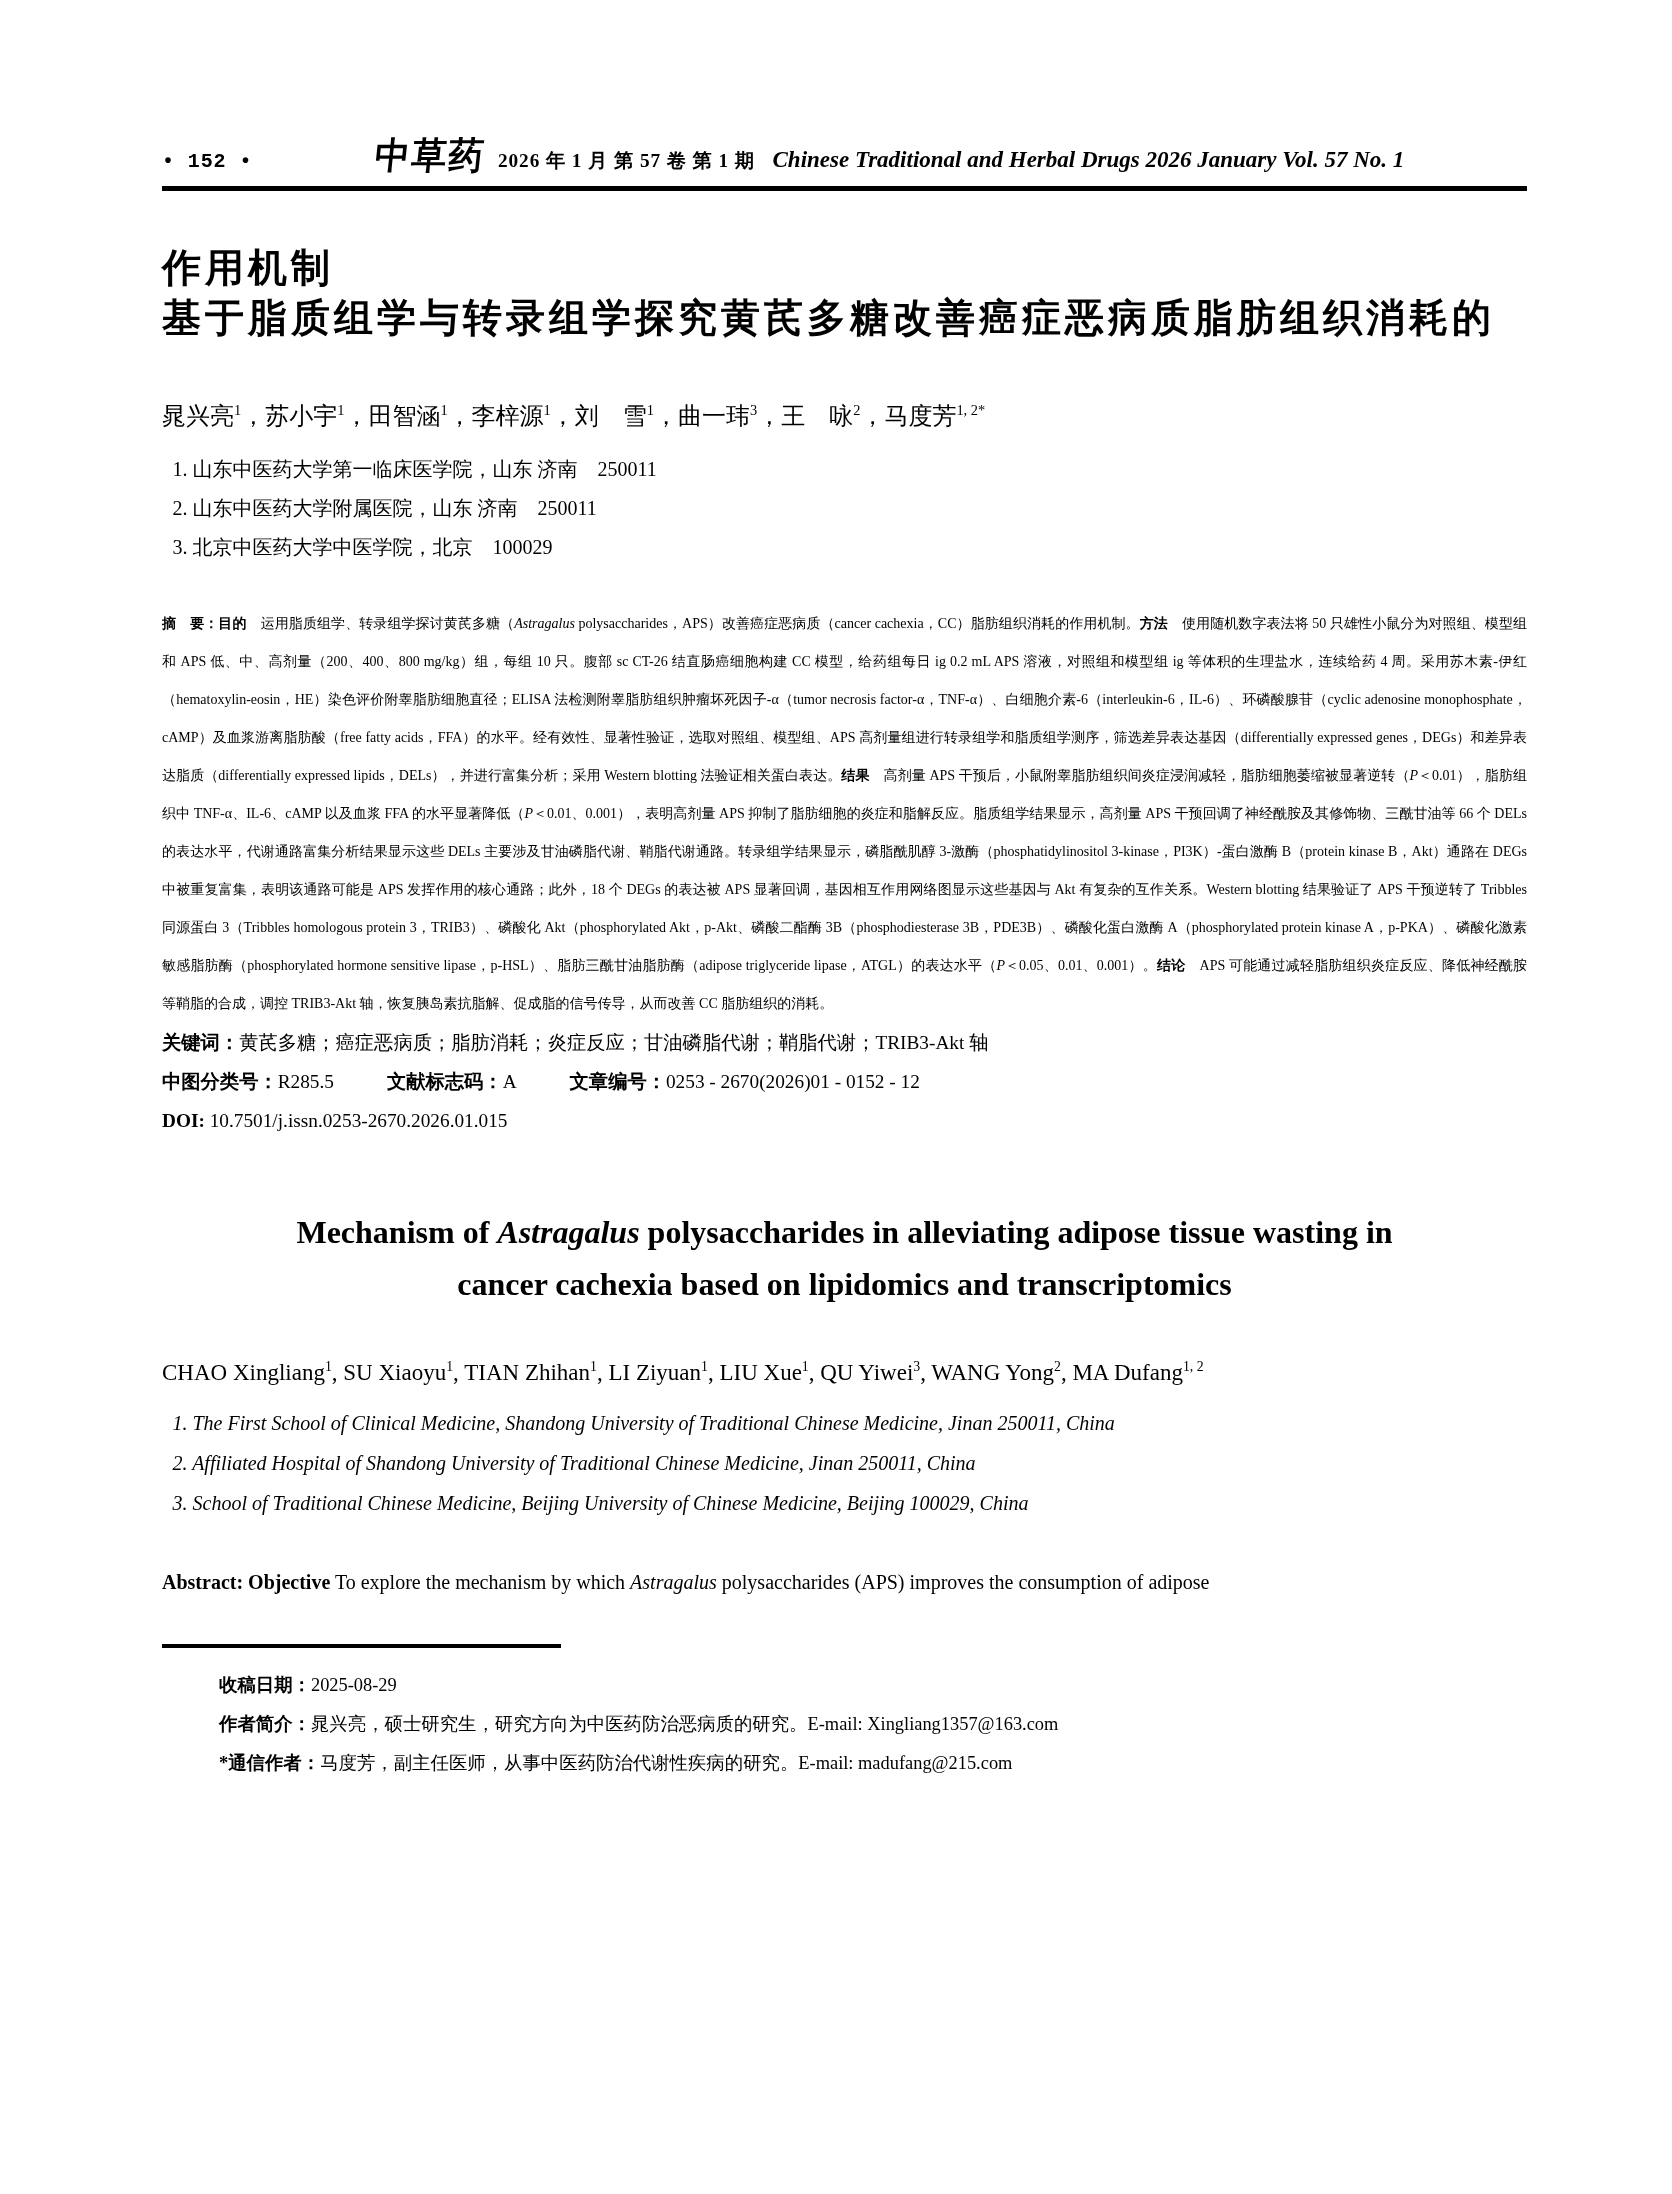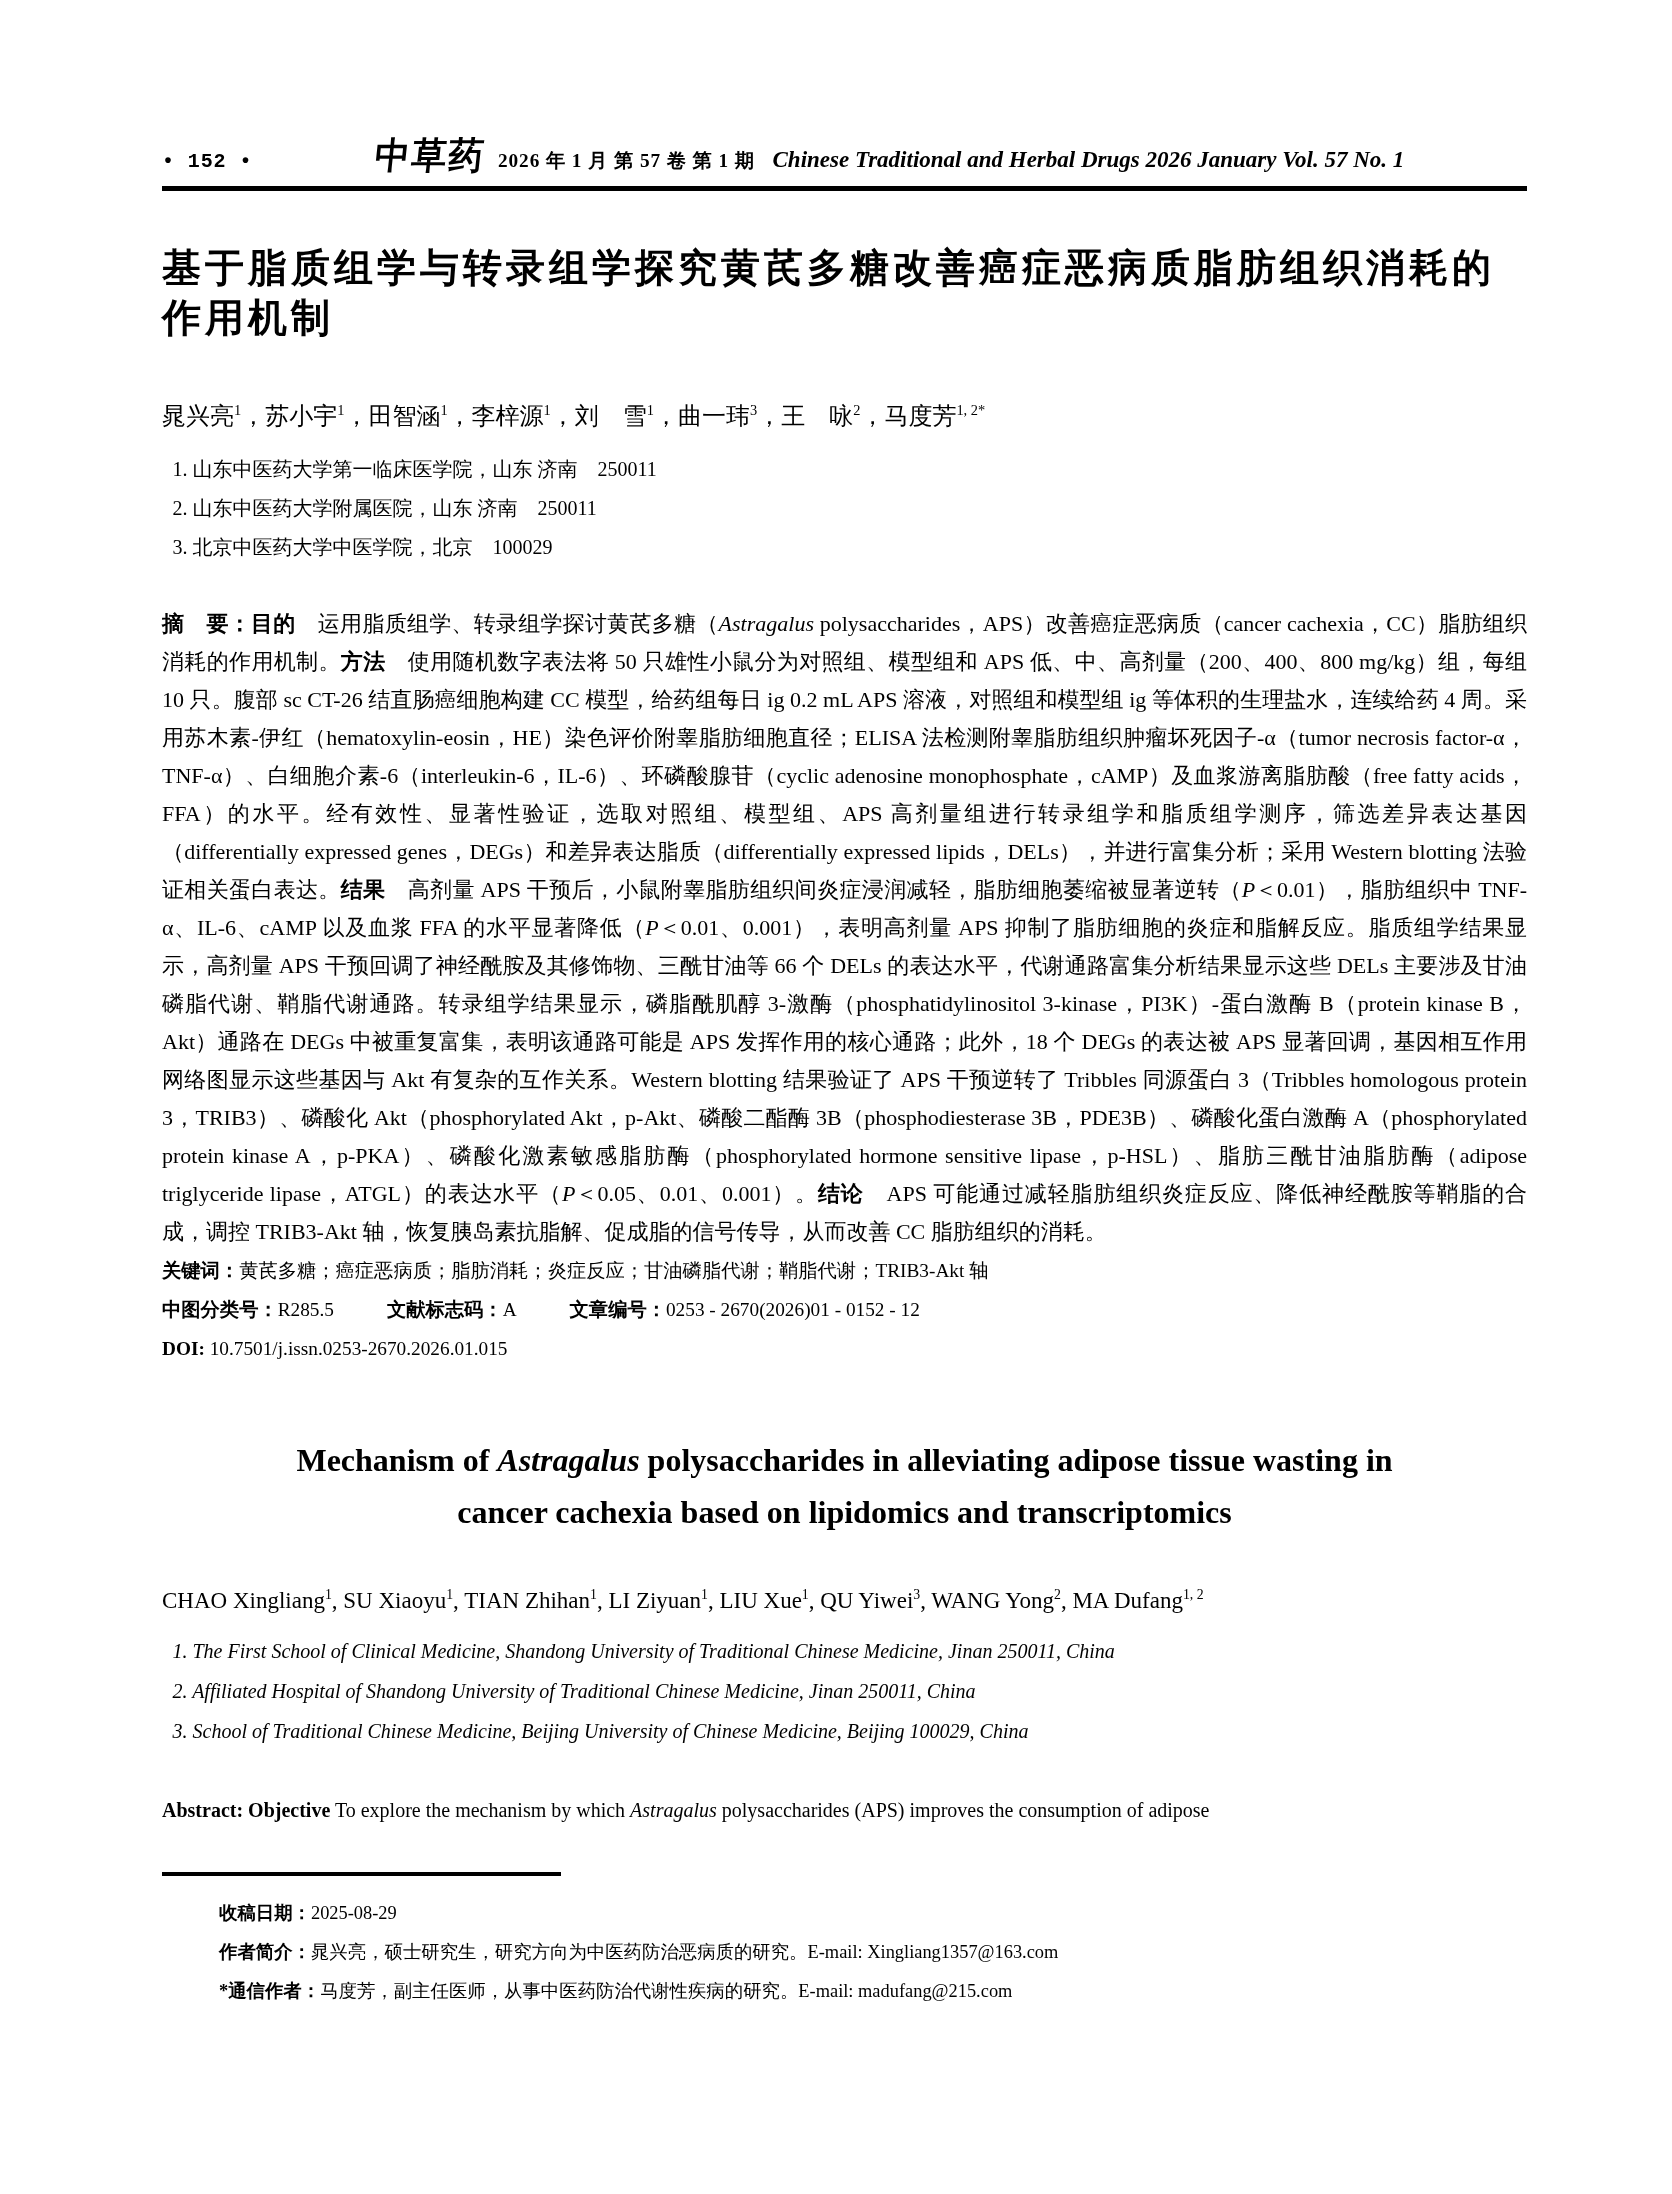--- a/index.html
+++ b/index.html
@@ -25,21 +25,21 @@
 
   
   .authors-cn { margin-top:57px; font-size:24px; }
   .authors-cn .sup, .authors-en .sup { font-size:0.6em; vertical-align:super; }
 
   
   .affils-cn { margin-top:18.4px; font-size:20px; line-height:39px; }
   .affils-cn div { padding-left:10.5px; }
 
   
-  .abstract-cn { margin:38px 0 0 0; font-size:22px; line-height:38px; text-align:justify; }
+  .abstract-cn { margin:38px 0 0 0; font-size:14px; line-height:38px; text-align:justify; }
   .seg-b { font-weight:bold; }
   .seg-i { font-style:italic; }
   .kv-line { margin:0; font-size:19.3px; line-height:39px; }
   .kv-line .gap { margin-left:53px; }
 
   
   .title-en { margin:66px 0 0 0; font-size:32px; font-weight:bold; line-height:52px;text-align:center; }
   .authors-en { margin-top:49px; font-size:23px; }
   .affils-en { margin-top:17.6px; font-size:20px; line-height:40px; font-style:italic; }
   .affils-en div { padding-left:10.5px; }
@@ -59,22 +59,22 @@
 
   <header class="running-head">
     <span class="pagenum">• 152 •</span>
     <span class="logo">中草药</span>
     <span class="issue-cn">2026 年 1 月  第 57 卷  第 1 期</span>
     <span class="journal-en">Chinese Traditional and Herbal Drugs 2026 January Vol. 57 No. 1</span>
   </header>
   <div class="head-rule"></div>
 
   <h1 class="title-cn">
+    <div>作用机制</div>
     <div>基于脂质组学与转录组学探究黄芪多糖改善癌症恶病质脂肪组织消耗的</div>
-    <div>作用机制</div>
   </h1>
 
   <div class="authors-cn">
     <span><span>晁兴亮</span><span class="sup">1</span><span>，</span></span><span><span>苏小宇</span><span class="sup">1</span><span>，</span></span><span><span>田智涵</span><span class="sup">1</span><span>，</span></span><span><span>李梓源</span><span class="sup">1</span><span>，</span></span><span><span>刘　雪</span><span class="sup">1</span><span>，</span></span><span><span>曲一玮</span><span class="sup">3</span><span>，</span></span><span><span>王　咏</span><span class="sup">2</span><span>，</span></span><span><span>马度芳</span><span class="sup">1, 2*</span><span></span></span>
   </div>
 
   <div class="affils-cn">
     <div>1. 山东中医药大学第一临床医学院，山东 济南　250011</div>
     <div>2. 山东中医药大学附属医院，山东 济南　250011</div>
     <div>3. 北京中医药大学中医学院，北京　100029</div>

